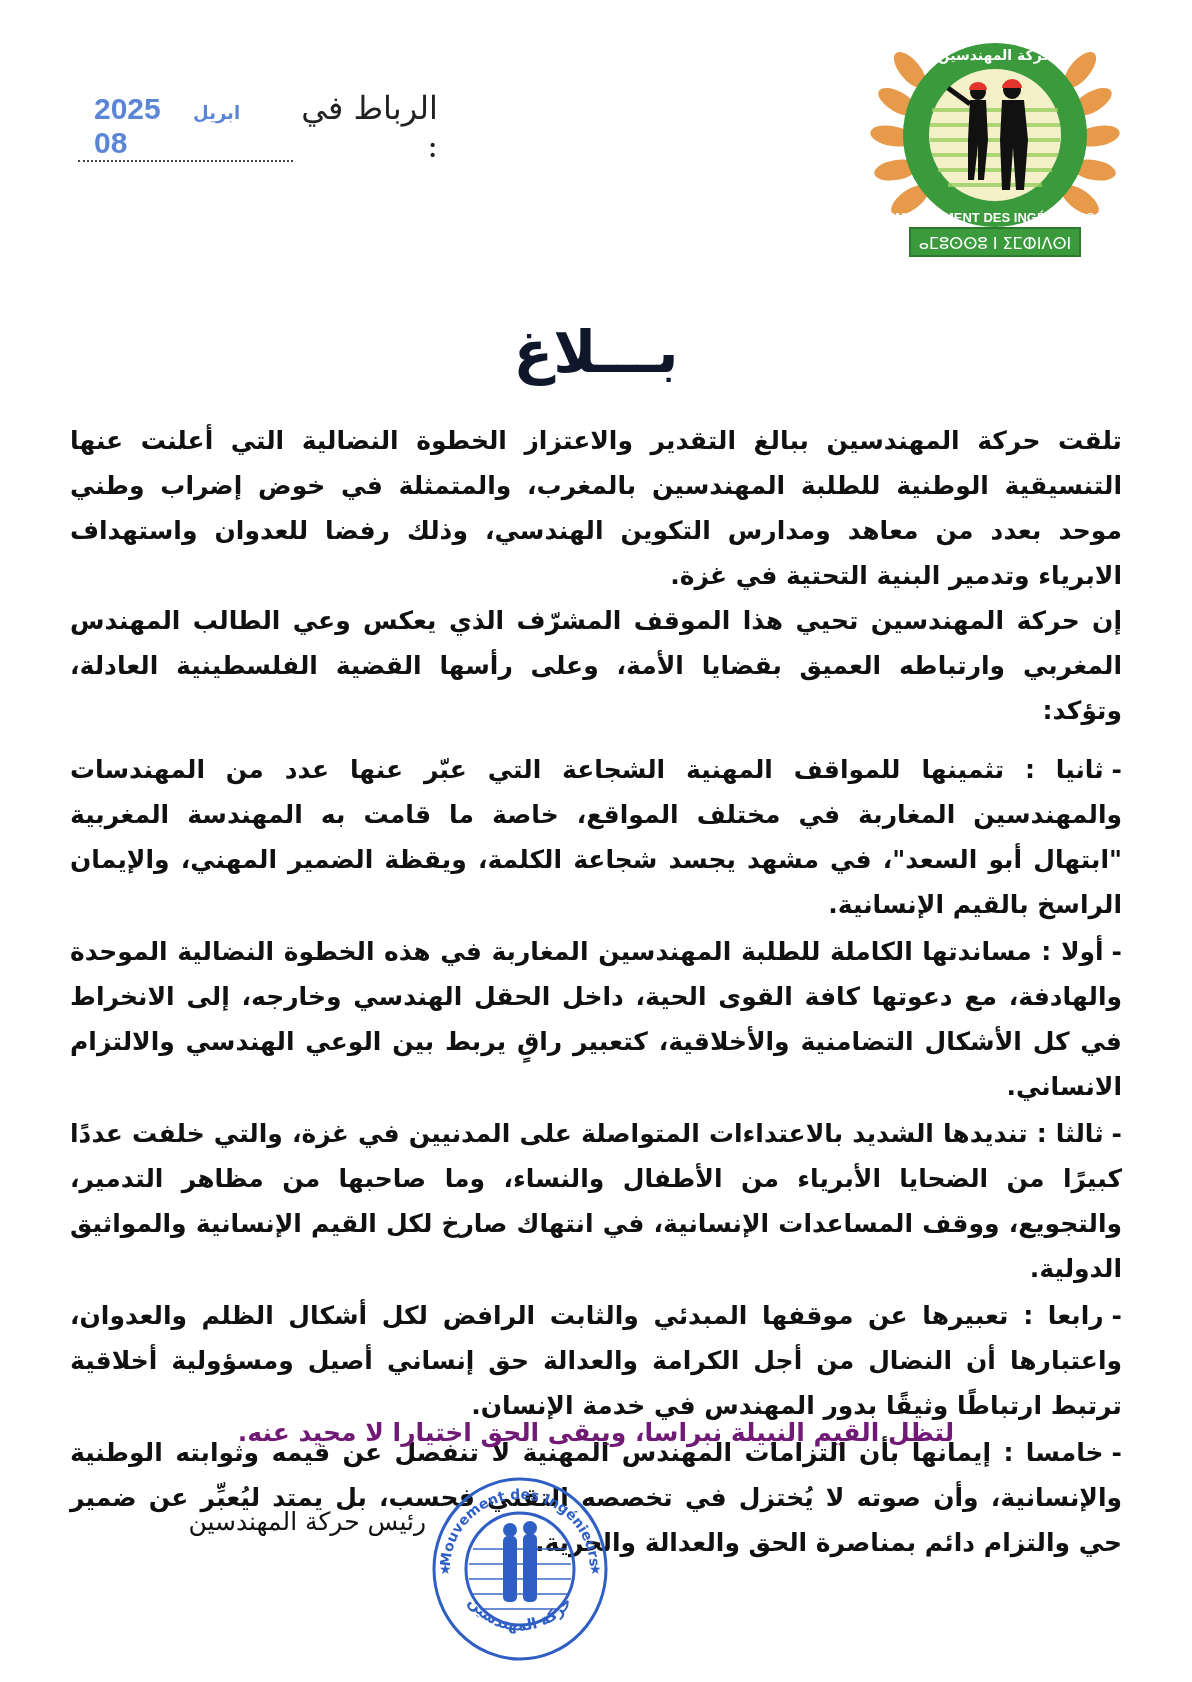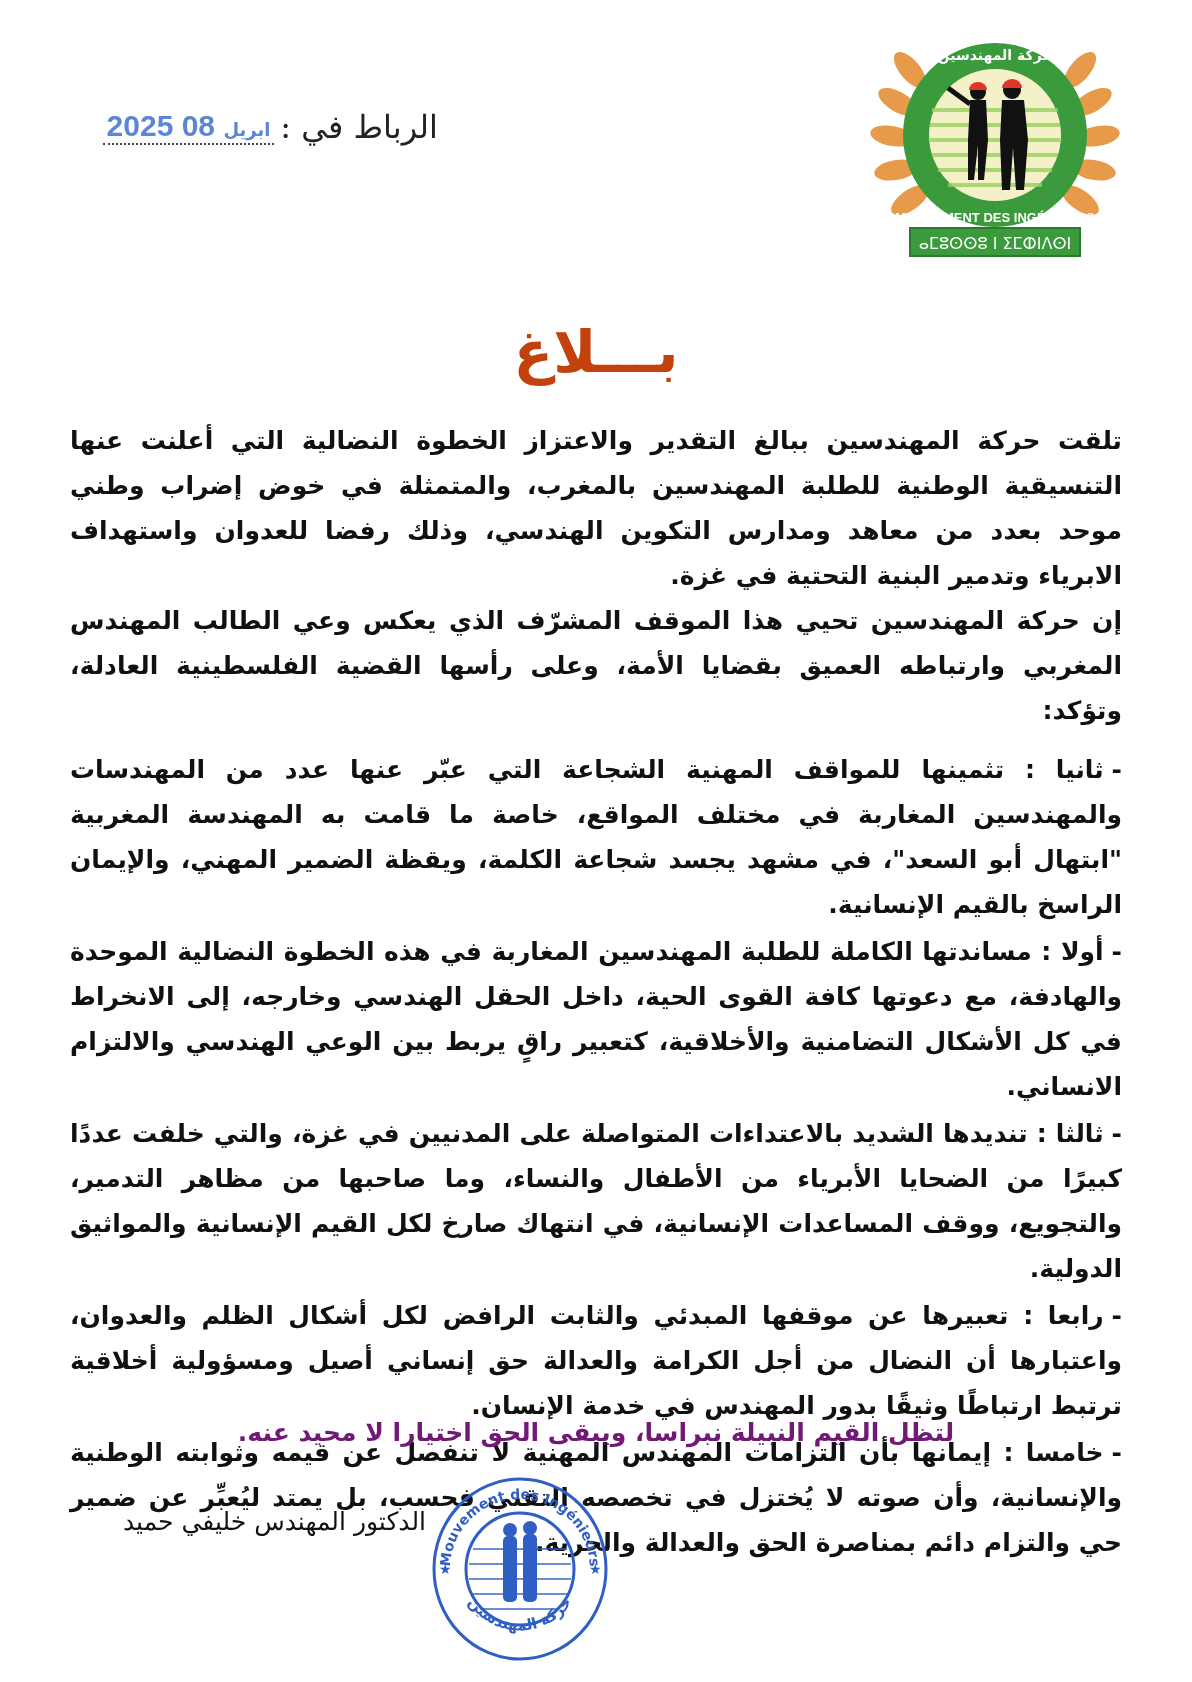--- a/index.html
+++ b/index.html
@@ -7,29 +7,29 @@
            font-family: "DejaVu Sans", sans-serif; color: #111; }
     .page { position: absolute; inset: 0; }
 
     
     .date-line { position: absolute; left: 78px; top: 104px; width: 360px; height: 46px;
                  display: flex; direction: rtl; align-items: center; gap: 6px; }
     .date-label { font-family: "DejaVu Serif", serif; font-size: 32px; color: #222; }
     .date-value { font-family: "Liberation Sans", sans-serif; font-weight: bold; font-size: 30px;
                   color: #5b86d6; letter-spacing: 1px; border-bottom: 2px dotted #444;
                   direction: ltr; padding: 0 4px; }
-    .date-value span { margin: 0 0; text-align: right; }
+    .date-value span { margin: 0 12px; text-align: right; }
     .date-month { font-family: "DejaVu Sans", sans-serif; font-size: 18px; }
 
     .logo { position: absolute; left: 870px; top: 30px; width: 250px; height: 230px; }
 
     
     .title { position: absolute; left: 0; right: 0; top: 318px; text-align: center;
              font-family: "DejaVu Sans", sans-serif; font-weight: bold; font-size: 58px;
-             color: #c2410c; direction: rtl; }
+             color: #0f172a; direction: rtl; }
 
     
     .body { position: absolute; left: 70px; right: 70px; top: 418px; direction: rtl;
             text-align: justify; font-family: "DejaVu Sans", sans-serif; font-weight: bold;
             font-size: 25px; line-height: 45px; color: #111; }
     .body p { margin: 0; }
     .intro { margin-bottom: 14px !important; }
     .item { position: relative; padding-right: 0; margin: 0; }
     .item .dash { font-weight: bold; margin-left: 8px; }
     .item .lead { font-weight: bold; }
@@ -129,21 +129,21 @@
     </p>
     <p class="item">
       <span class="dash">-</span><span class="lead">خامسا :</span>
       <span class="item-text">إيمانها بأن التزامات المهندس المهنية لا تنفصل عن قيمه وثوابته الوطنية والإنسانية، وأن صوته لا يُختزل في تخصصه التقني فحسب، بل يمتد ليُعبِّر عن ضمير حي والتزام دائم بمناصرة الحق والعدالة والحرية.</span>
     </p>
   </div>
 
   <div class="closing">لتظل القيم النبيلة نبراسا، ويبقى الحق اختيارا لا محيد عنه.</div>
 
   <div class="sig">
-    <div>الدكتور المهندس خليفي حميد</div>
+    <div>رئيس حركة المهندسين</div>
   </div>
 
   <svg class="stamp" viewBox="0 0 190 190">
     <defs>
       <path id="stampTop" d="M25 95 A70 70 0 0 1 165 95"></path>
       <path id="stampBot" d="M35 110 A62 62 0 0 0 155 110"></path>
     </defs>
     <ellipse cx="95" cy="95" rx="86" ry="90" fill="none" stroke="#2f5fc4" stroke-width="3"></ellipse>
     <ellipse cx="95" cy="95" rx="54" ry="56" fill="none" stroke="#2f5fc4" stroke-width="3"></ellipse>
     <g stroke="#2f5fc4" stroke-width="2" opacity="0.7">

